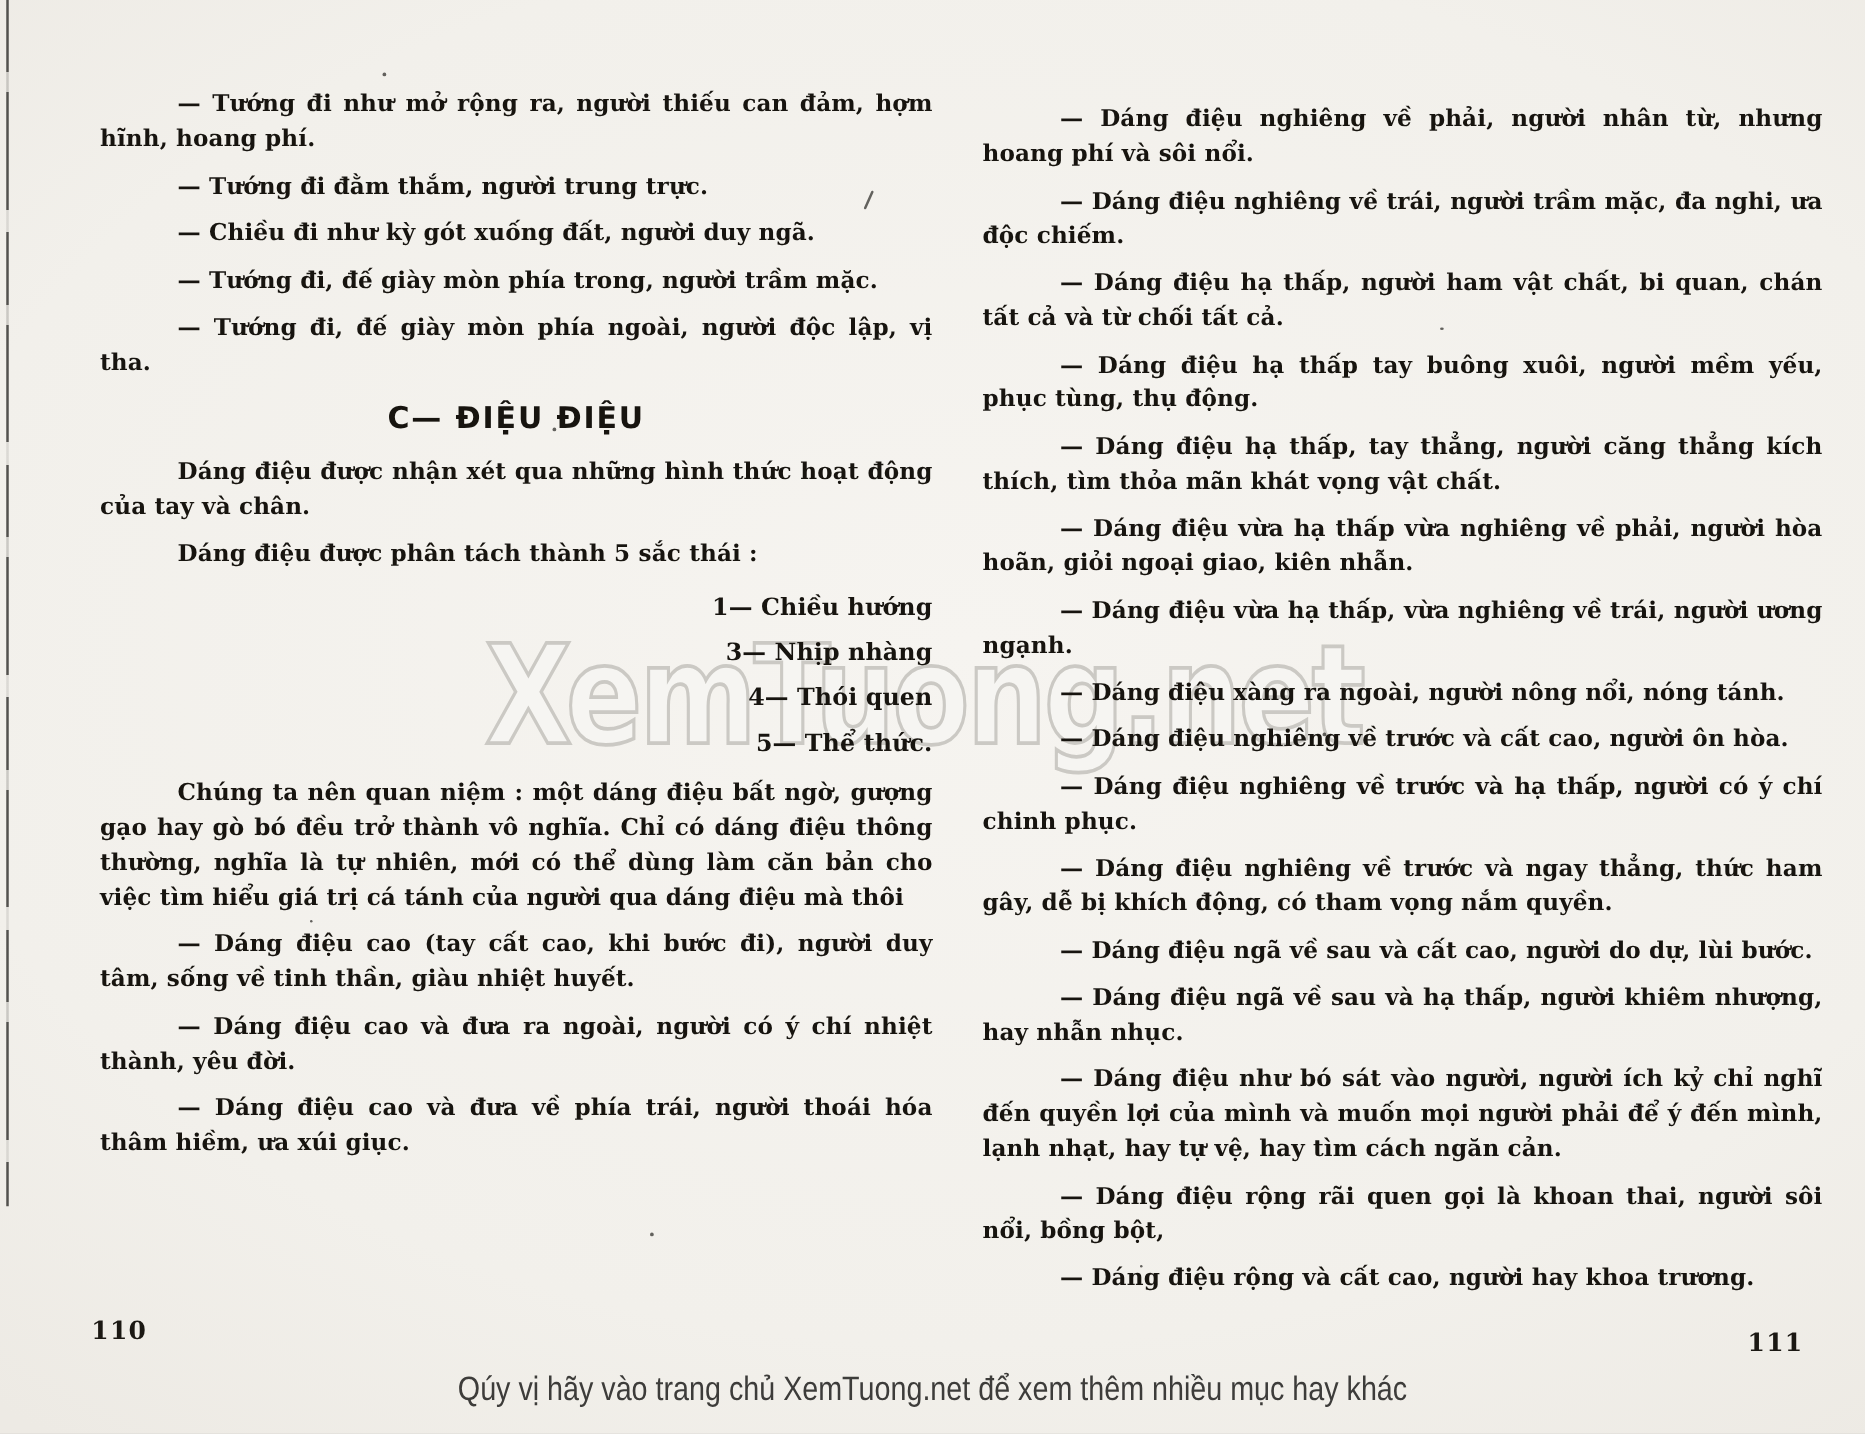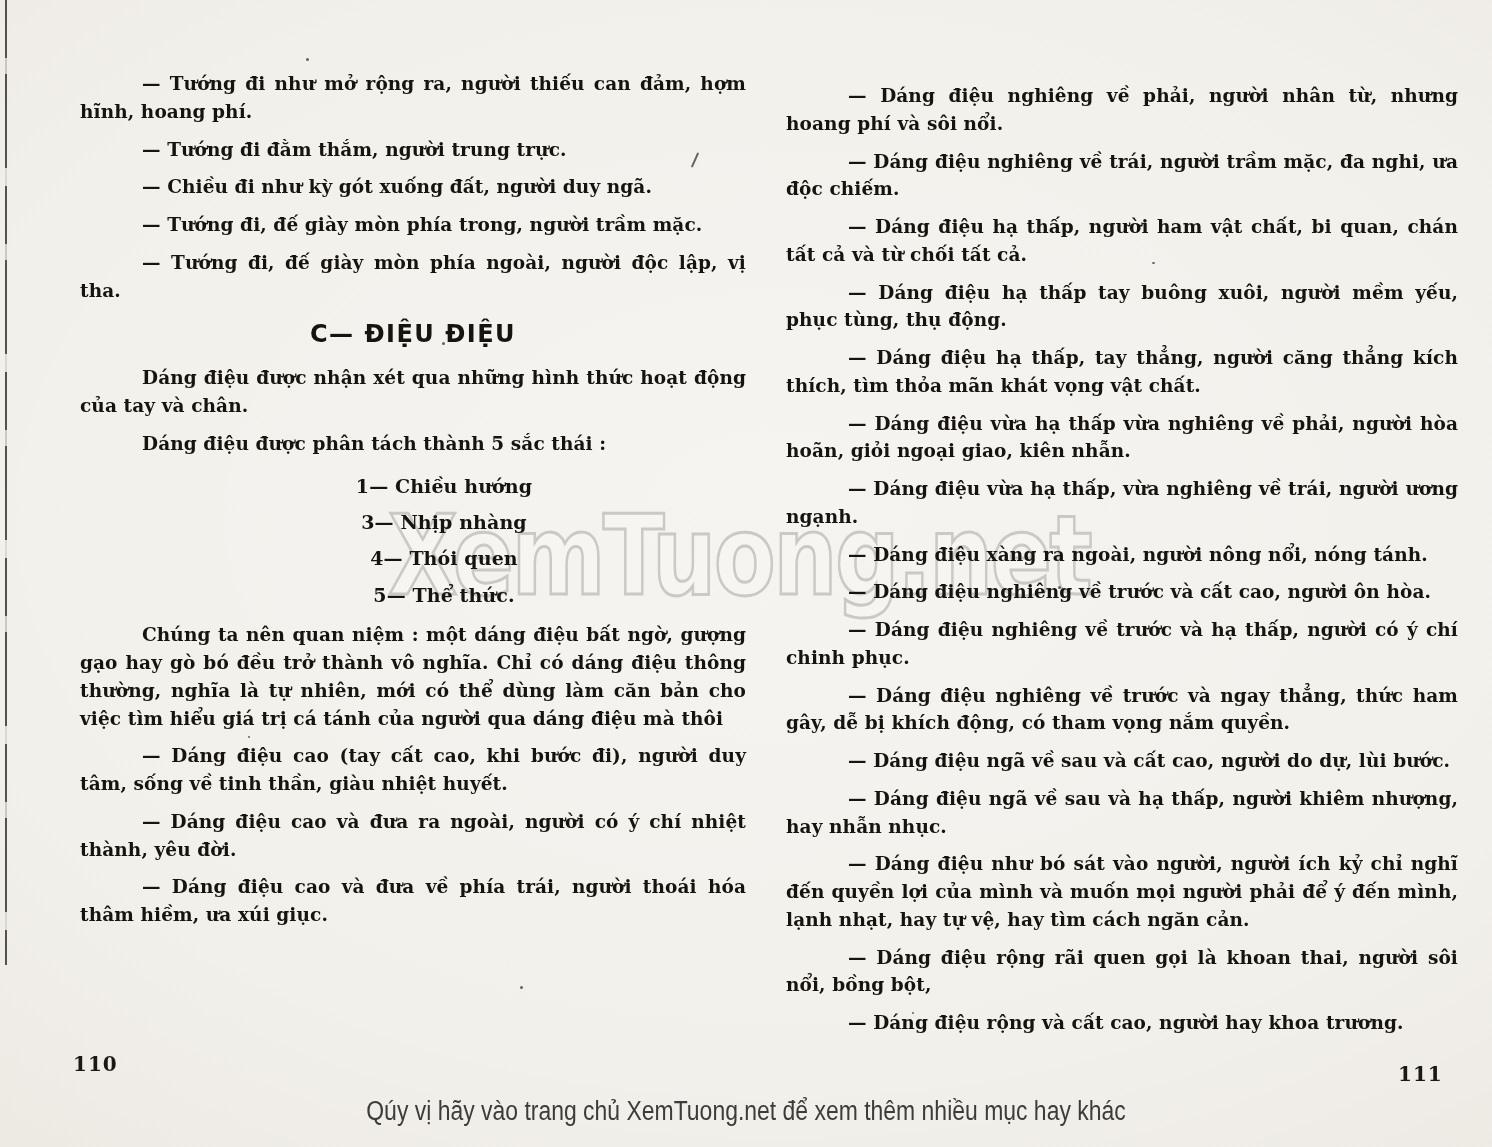--- a/index.html
+++ b/index.html
@@ -46,21 +46,21 @@
   .col-left{left:80px;top:70px;width:666px;}
   .col-right{left:786px;top:82px;width:672px;}
 
   .col p{margin:0 0 10px 0;}
   .col p.indent{text-indent:62px;}
   .col-left .heading{
     font-family:"DejaVu Sans", sans-serif;font-weight:800;
     font-size:24px;text-align:center;letter-spacing:1.5px;
     margin:12px 0 12px 0;
   }
-  .col-left .num-list{margin:2px 0 8px 62px;text-align:center;}
+  .col-left .num-list{margin:2px 0 8px 62px;text-align:right;}
   .col-left .num-list .li{font-size:19px;line-height:1.92;}
 
   .pagenum{
     position:absolute;z-index:1;
     font-family:"DejaVu Serif", serif;font-weight:700;
     font-size:20px;color:#1b1813;letter-spacing:1px;
   }
   .pagenum.left{left:73px;top:1052px;}
   .pagenum.right{left:1398px;top:1062px;}
 

